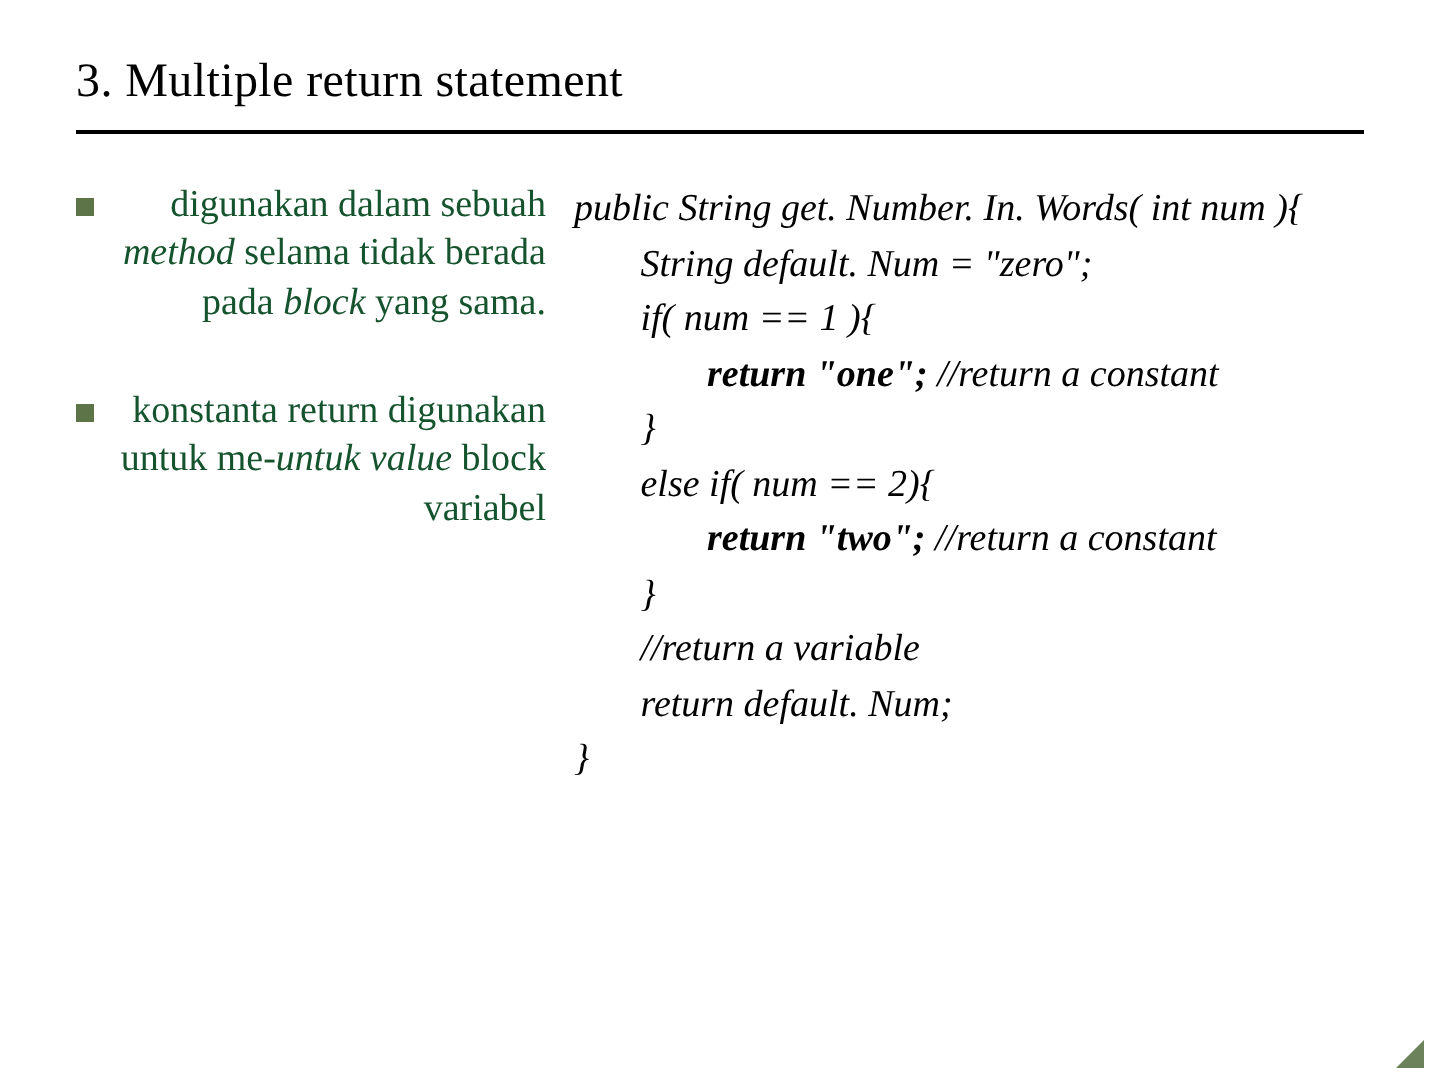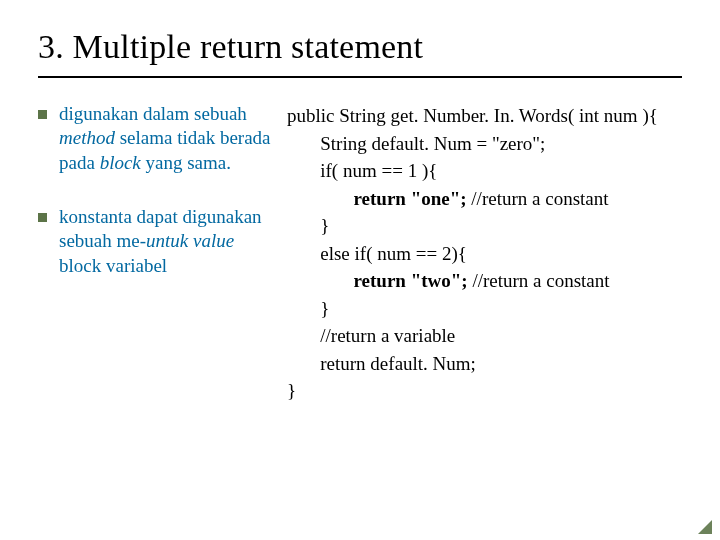--- a/index.html
+++ b/index.html
@@ -11,57 +11,59 @@
     position: relative;
     overflow: hidden;
   }
   .slide {
     width: 720px;
     height: 540px;
     padding: 28px 38px 20px 38px;
     position: relative;
   }
   .title {
-    font-size: 34px;
+    font-size: 24px;
     font-weight: normal;
     color: #000;
     padding-bottom: 10px;
     border-bottom: 2px solid #000;
     margin-bottom: 24px;
     letter-spacing: 0.2px;
   }
   .content {
     display: flex;
     gap: 12px;
   }
   .left-col {
     width: 235px;
     flex: none;
   }
   .right-col {
     flex: 1;
     padding-left: 2px;
+    font-style: italic;
   }
   .bullet-item {
     display: flex;
     align-items: flex-start;
     margin-bottom: 30px;
   }
   .bullet-box {
     width: 9px;
     height: 9px;
     background: #5c7448;
     flex: none;
     margin-top: 8px;
     margin-right: 12px;
   }
   .bullet-text {
     font-size: 19px;
     line-height: 1.28;
-    color: #0369a1;
+    color: #14532d;
+    text-align: right;
   }
   .italic { font-style: italic; }
   .code {
     font-size: 19px;
     line-height: 1.45;
     color: #000;
     white-space: pre;
     font-family: "Times New Roman", Times, serif;
   }
   .bold { font-weight: bold; }
@@ -86,21 +88,21 @@
 
     <div class="left-col">
 
       <div class="bullet-item">
         <div class="bullet-box"></div>
         <div class="bullet-text"><span>digunakan dalam sebuah </span><span class="italic">method</span><span> selama tidak berada pada </span><span class="italic">block</span><span> yang sama.</span></div>
       </div>
 
       <div class="bullet-item">
         <div class="bullet-box"></div>
-        <div class="bullet-text"><span>konstanta dapat digunakan sebuah me-</span><span class="italic">untuk value</span><span> block variabel</span></div>
+        <div class="bullet-text"><span>konstanta return digunakan untuk me-</span><span class="italic">untuk value</span><span> block variabel</span></div>
       </div>
 
     </div>
 
     <div class="right-col">
       <div class="code"><span>public String get. Number. In. Words( int num ){</span>
 <span>       </span><span>String default. Num = "zero";</span>
 <span>       </span><span>if( num == 1 ){</span>
 <span>              </span><span class="bold">return "one"; </span><span>//return a constant</span>
 <span>       </span><span>}</span>

